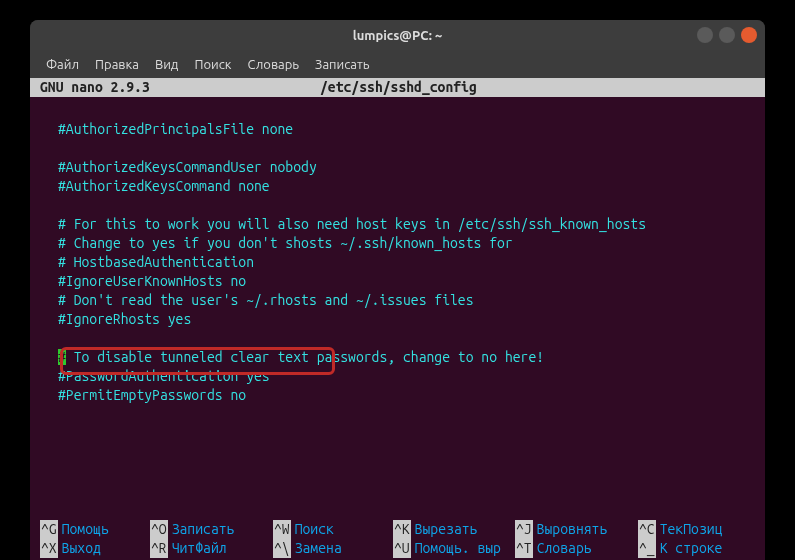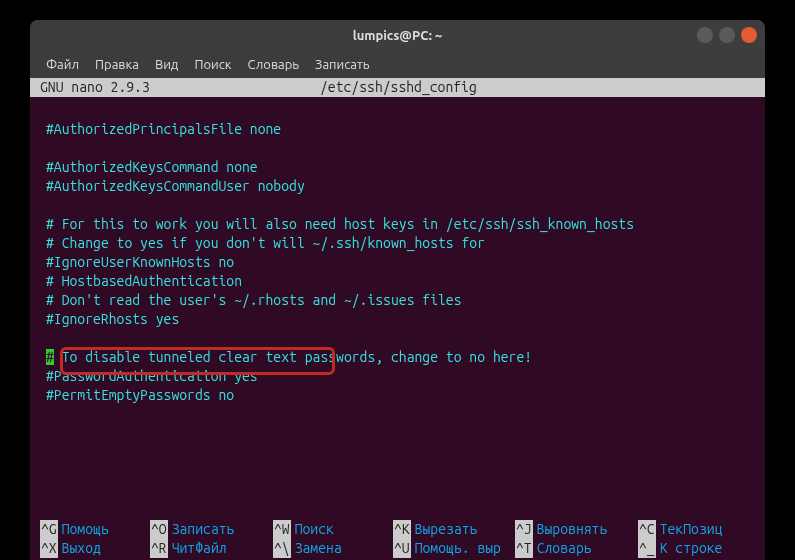--- a/index.html
+++ b/index.html
@@ -72,28 +72,28 @@
       color: #d0cfcc;
       position: relative;
     }
     .nano-header {
       background: #d3d0c8;
       background: #cccccc;
       color: #222;
       height: 19px;
       padding: 0 10px;
       display: flex;
-      font-weight: normal;
+      font-weight: bold;
       font-size: 14px;
       align-items: center;
     }
     .nano-header .version { width: 280px; }
     .nano-header .file { }
     .content {
-      padding: 4px 10px 0 16px;
+      padding: 4px 10px 0 28px;
       color: #34e2e2;
     }
     .content .line { white-space: pre; height: 19px; }
     .cursor-block {
       background: #4ad64a;
       background: #2eca2e;
       color: #300a24;
       padding: 0;
     }
     .highlight-box {
@@ -158,27 +158,27 @@
   </div>
   <div class="terminal">
     <div class="nano-header">
       <div class="version">  GNU nano 2.9.3</div>
       <div class="file">/etc/ssh/sshd_config</div>
     </div>
     <div class="content">
       <div class="line"></div>
       <div class="line">#AuthorizedPrincipalsFile none</div>
       <div class="line"></div>
+      <div class="line">#AuthorizedKeysCommandUser nobody</div>
       <div class="line">#AuthorizedKeysCommand none</div>
-      <div class="line">#AuthorizedKeysCommandUser nobody</div>
       <div class="line"></div>
       <div class="line"># For this to work you will also need host keys in /etc/ssh/ssh_known_hosts</div>
-      <div class="line"># Change to yes if you don't will ~/.ssh/known_hosts for</div>
+      <div class="line"># Change to yes if you don't shosts ~/.ssh/known_hosts for</div>
+      <div class="line"># HostbasedAuthentication</div>
       <div class="line">#IgnoreUserKnownHosts no</div>
-      <div class="line"># HostbasedAuthentication</div>
       <div class="line"># Don't read the user's ~/.rhosts and ~/.issues files</div>
       <div class="line">#IgnoreRhosts yes</div>
       <div class="line"></div>
       <div class="line"><span class="cursor-block">#</span><span> To disable tunneled clear text passwords, change to no here!</span></div>
       <div class="line">#PasswordAuthentication yes</div>
       <div class="line">#PermitEmptyPasswords no</div>
       <div class="line"></div>
     </div>
     <div class="highlight-box"></div>
     <div class="shortcuts">

